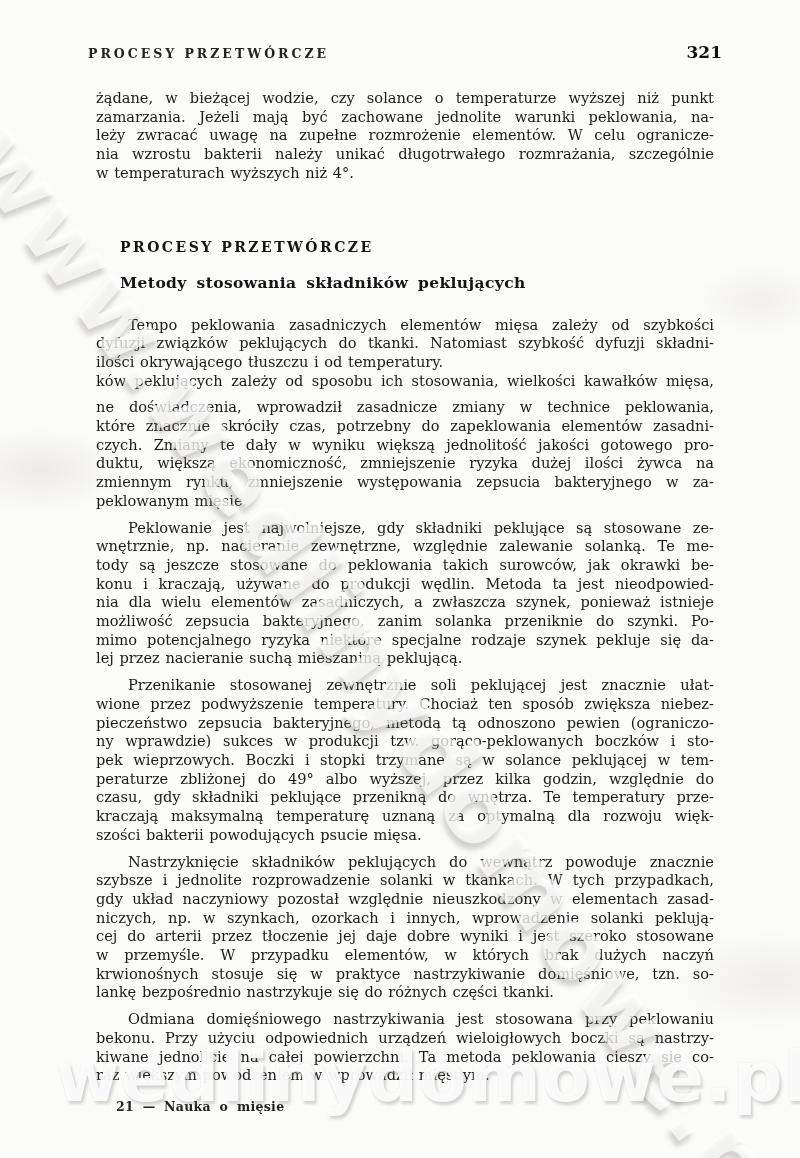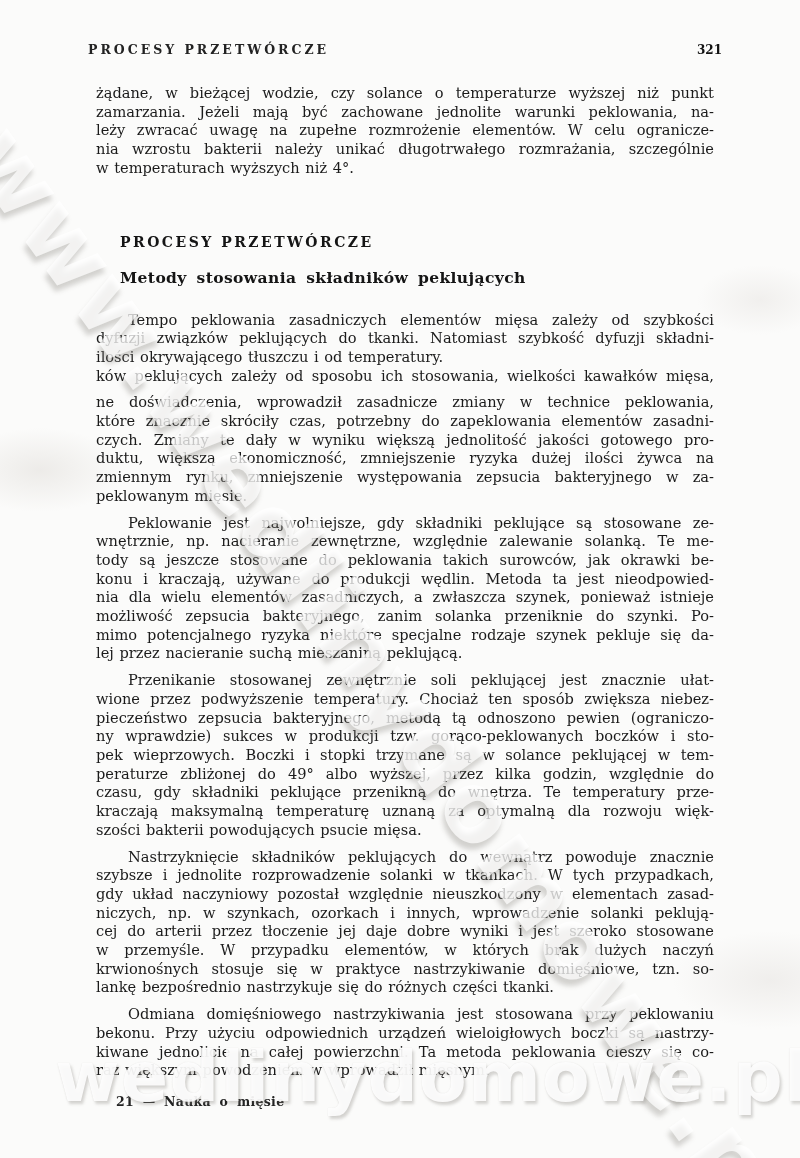--- a/index.html
+++ b/index.html
@@ -19,21 +19,21 @@
   .content{position:relative;z-index:2;}
   
   .runhead{
     display:flex;justify-content:space-between;align-items:baseline;
     margin:42px 0 0 88px;width:634px;
   }
   .runhead .rh-title{
     font-size:12.5px;font-weight:bold;letter-spacing:3px;color:#222;
   }
   .runhead .rh-page{
-    font-size:12px;font-weight:bold;color:#111;
+    font-size:17px;font-weight:bold;color:#111;
   }
   
   .textcol{margin-left:88px;width:634px;}
   .intro{margin-top:27px;}
   .tline{
     font-size:14.6px;line-height:18.7px;
     text-align:justify;text-align-last:justify;
     word-spacing:1px;
     white-space:normal;
   }

